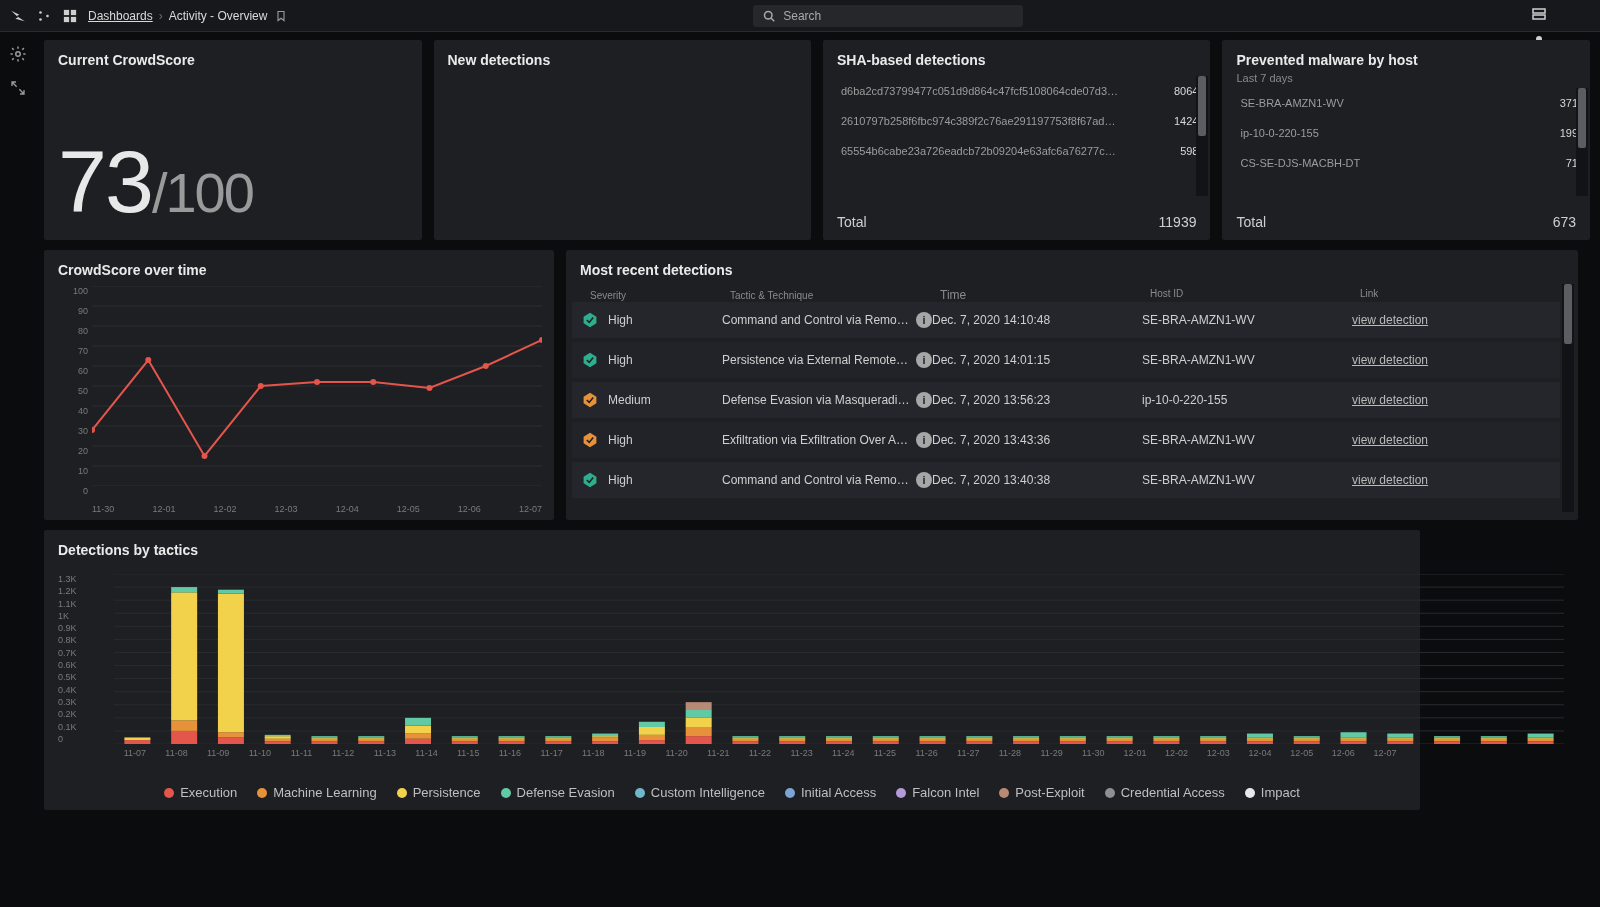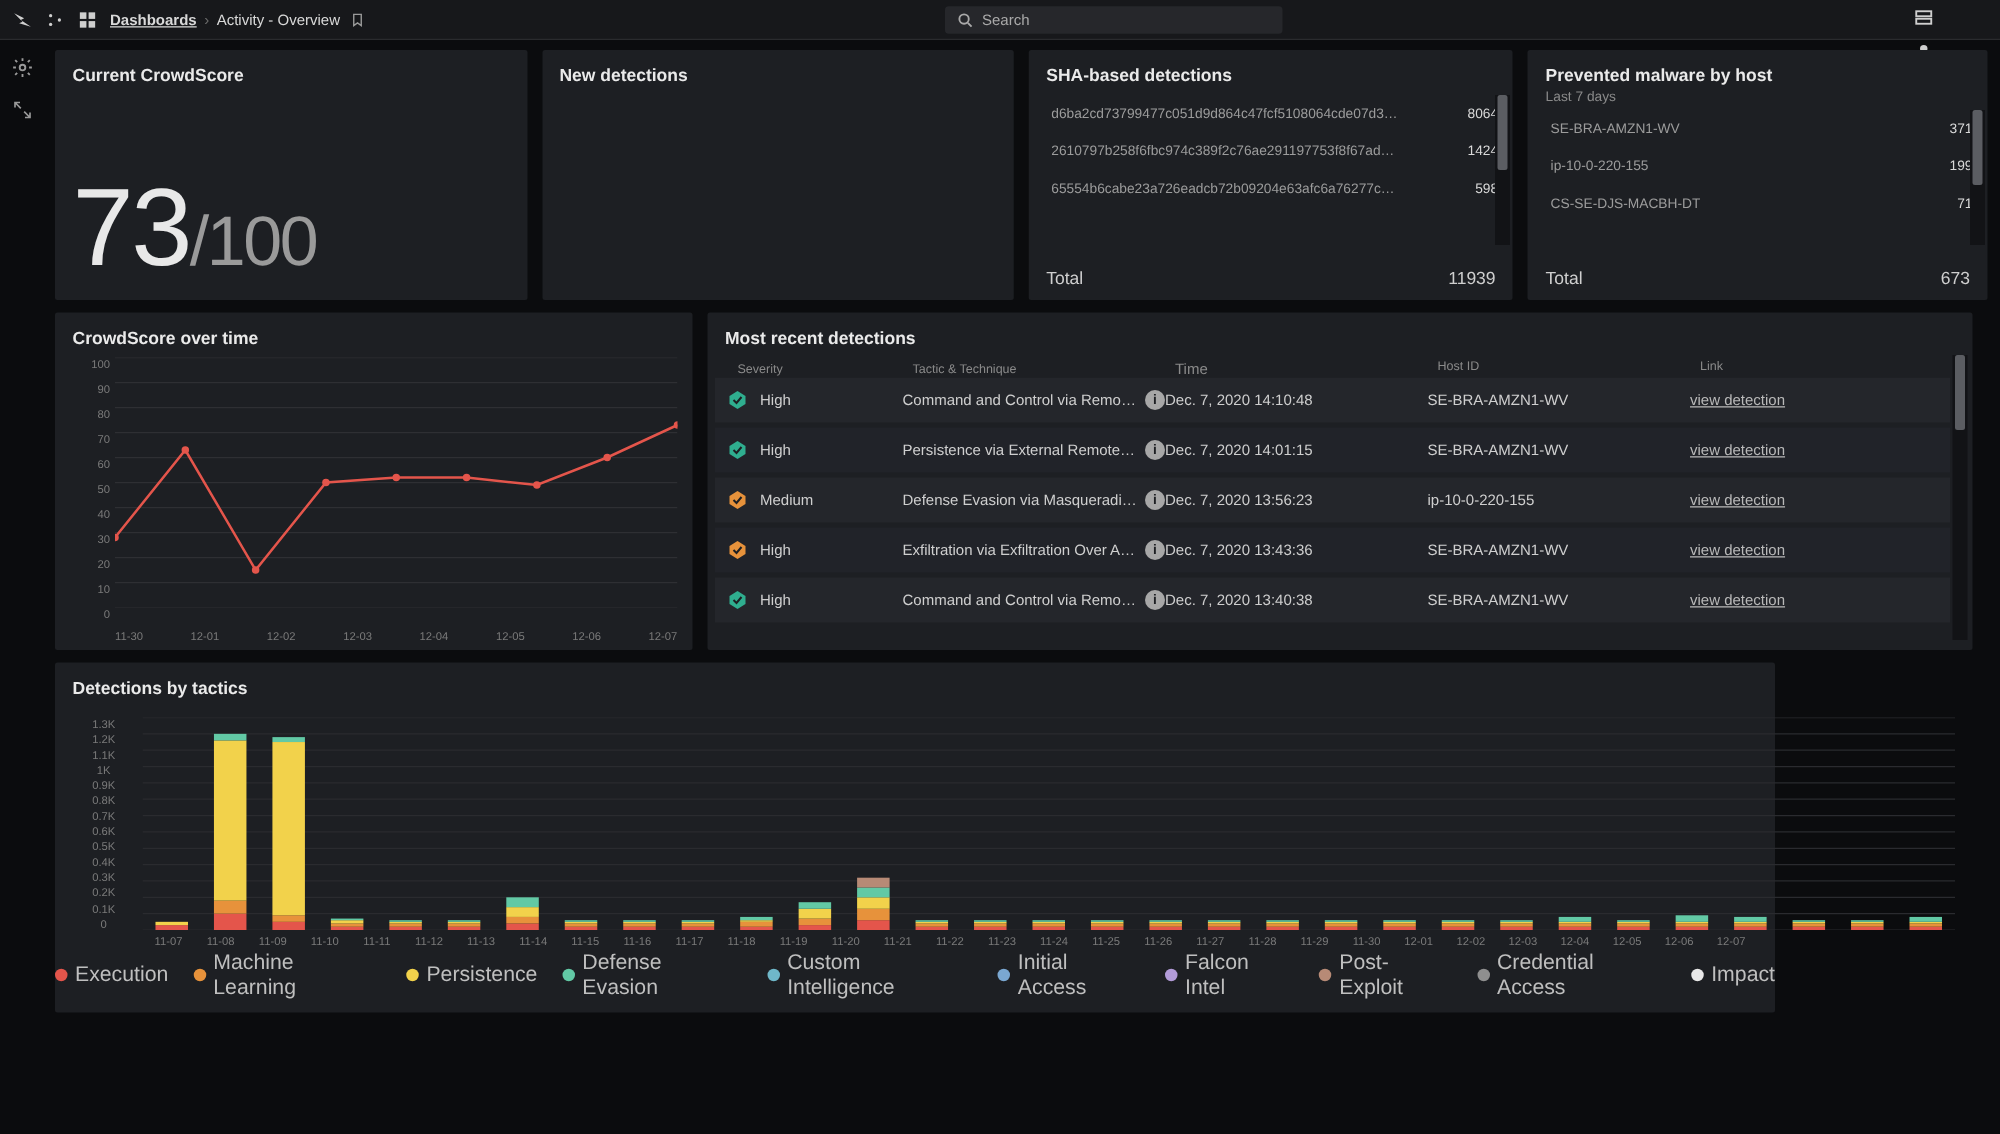--- a/index.html
+++ b/index.html
@@ -1,21 +1,21 @@
 <!DOCTYPE html>
 <html><head>
 <meta charset="utf-8">
 <style>
 * { margin:0; padding:0; box-sizing:border-box; }
 html,body { width:1600px; height:907px; background:#0b0c0e; color:#d9d9d9; font-family:"Helvetica Neue",Arial,sans-serif; font-size:12px; overflow:hidden; }
 
 .topbar { height:32px; background:#17181b; display:flex; align-items:center; padding:0 10px; gap:12px; font-size:12px; border-bottom:1px solid #2a2b2e; }
 .topbar .left { display:flex; align-items:center; gap:10px; }
 .topbar .crumbs { display:flex; align-items:center; gap:6px; }
-.topbar .crumbs a { color:#d9d9d9; text-decoration:underline;font-weight:bold; }
+.topbar .crumbs a { color:#d9d9d9; text-decoration:underline; }
 .topbar .crumbs span.sep { color:#6b6b6b; }
 .topbar .center { flex:1; display:flex; justify-content:center; }
 .topbar .search { width:270px; height:22px; background:#26272b; border-radius:3px; display:flex; align-items:center; gap:6px; padding:0 8px; color:#a9a9a9; font-size:12px; }
 .topbar .right { display:flex; align-items:center; gap:12px; color:#bdbdbd; font-size:12px;flex-direction:column; }
 .icon { display:inline-flex; align-items:center; justify-content:center; width:16px; height:16px; }
 
 .leftrail { position:absolute; top:32px; left:0; width:36px; bottom:0; background:#0b0c0e; display:flex; flex-direction:column; align-items:center; gap:14px; padding-top:12px; }
 .leftrail .icon { color:#8a8a8a; width:20px; height:20px; }
 
 .page { position:absolute; top:32px; left:36px; right:0; bottom:0; padding:8px 10px 10px 8px; display:flex; flex-direction:column; gap:10px; overflow:hidden; }
@@ -63,25 +63,25 @@
 .col-host{ width:210px; }
 .col-link{ flex:1; }
 .col-link a{ color:#b9b9b9; text-decoration:underline; }
 .sev-badge { width:16px; height:16px; }
 .info-ico { width:16px; height:16px; border-radius:50%; background:#a7a7a7; color:#1d1f23; display:inline-flex; align-items:center; justify-content:center; font-weight:700; font-size:11px; flex:0 0 16px; }
 .dt-scroll { position:absolute; top:34px; right:4px; bottom:8px; width:12px; background:#121316; }
 .dt-scroll .thumb{ position:absolute; left:2px; right:2px; top:0; height:60px; background:#5b5d62; border-radius:2px; }
 
 #card-tactics { width:1376px; height:280px; }
 .barchart { position:absolute; left:70px; right:14px; top:44px; height:170px; }
-.bar-axis-y { position:absolute; left:14px; top:44px; height:170px; width:50px; display:flex; flex-direction:column; justify-content:space-between; font-size:9px; color:#7a7a7a; text-align:center; }
+.bar-axis-y { position:absolute; left:14px; top:44px; height:170px; width:50px; display:flex; flex-direction:column; justify-content:space-between; font-size:9px; color:#7a7a7a; text-align:left; }
 .bar-axis-x { position:absolute; left:70px; right:14px; top:218px; display:flex; }
 .bar-axis-x span{ font-size:9px; color:#7a7a7a; text-align:center; }
 .bar-grid line{ stroke:#2a2b2f; stroke-width:1; }
-.legend { position:absolute; left:0; right:0; bottom:10px; display:flex; justify-content:center; gap:20px; font-size:17px; color:#bfbfbf; }
+.legend { position:absolute; left:0; right:0; bottom:10px; display:flex; justify-content:center; gap:20px; font-size:13px; color:#bfbfbf; }
 .legend .item{ display:flex; align-items:center; gap:6px; }
 .swatch{ width:10px; height:10px; border-radius:50%; display:inline-block; }
 </style>
 </head>
 <body>
 
 <div class="topbar">
   <div class="left">
     <span class="icon">
       <svg viewBox="0 0 24 24" width="18" height="18" fill="#cfcfcf">

